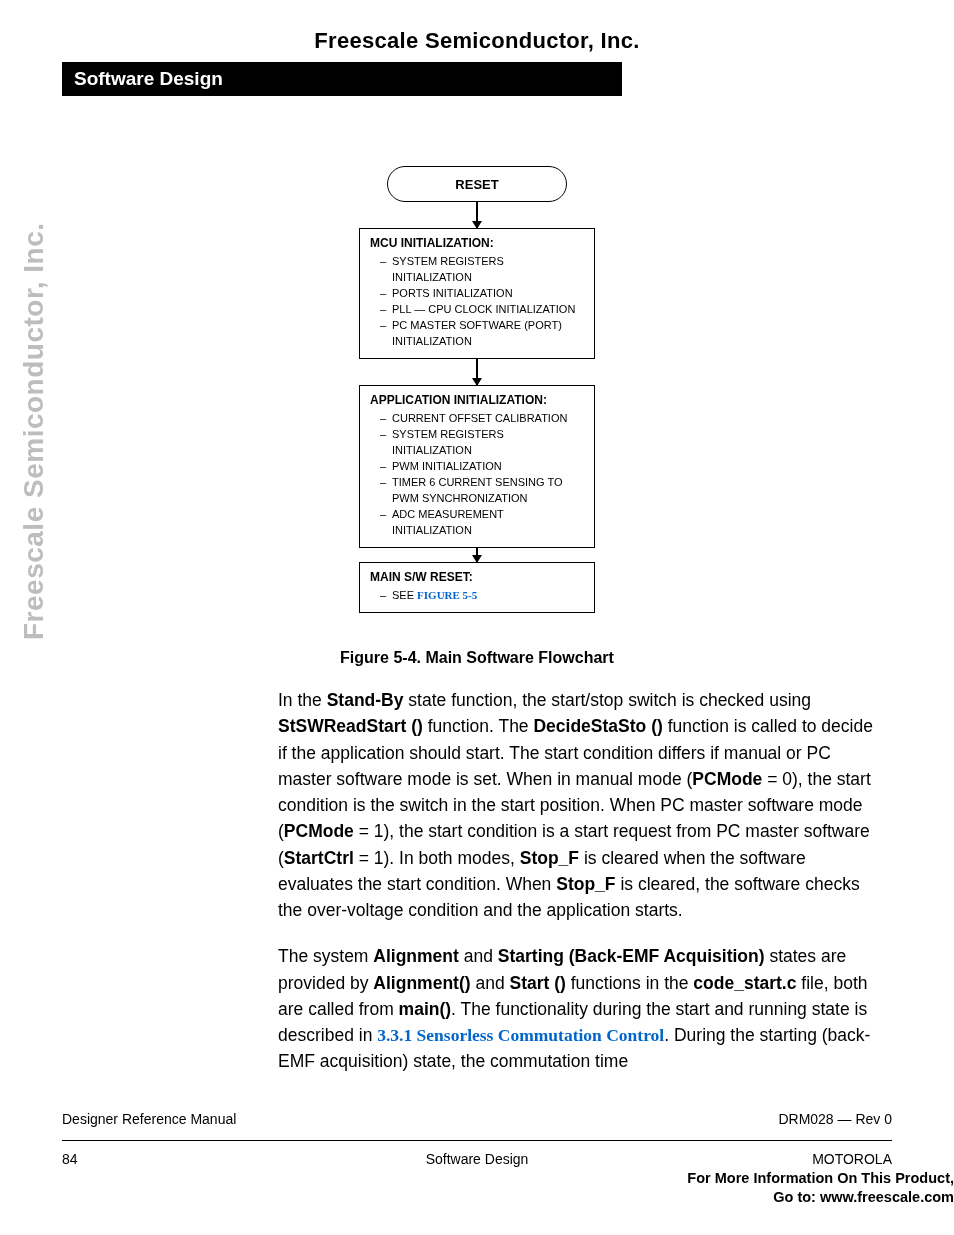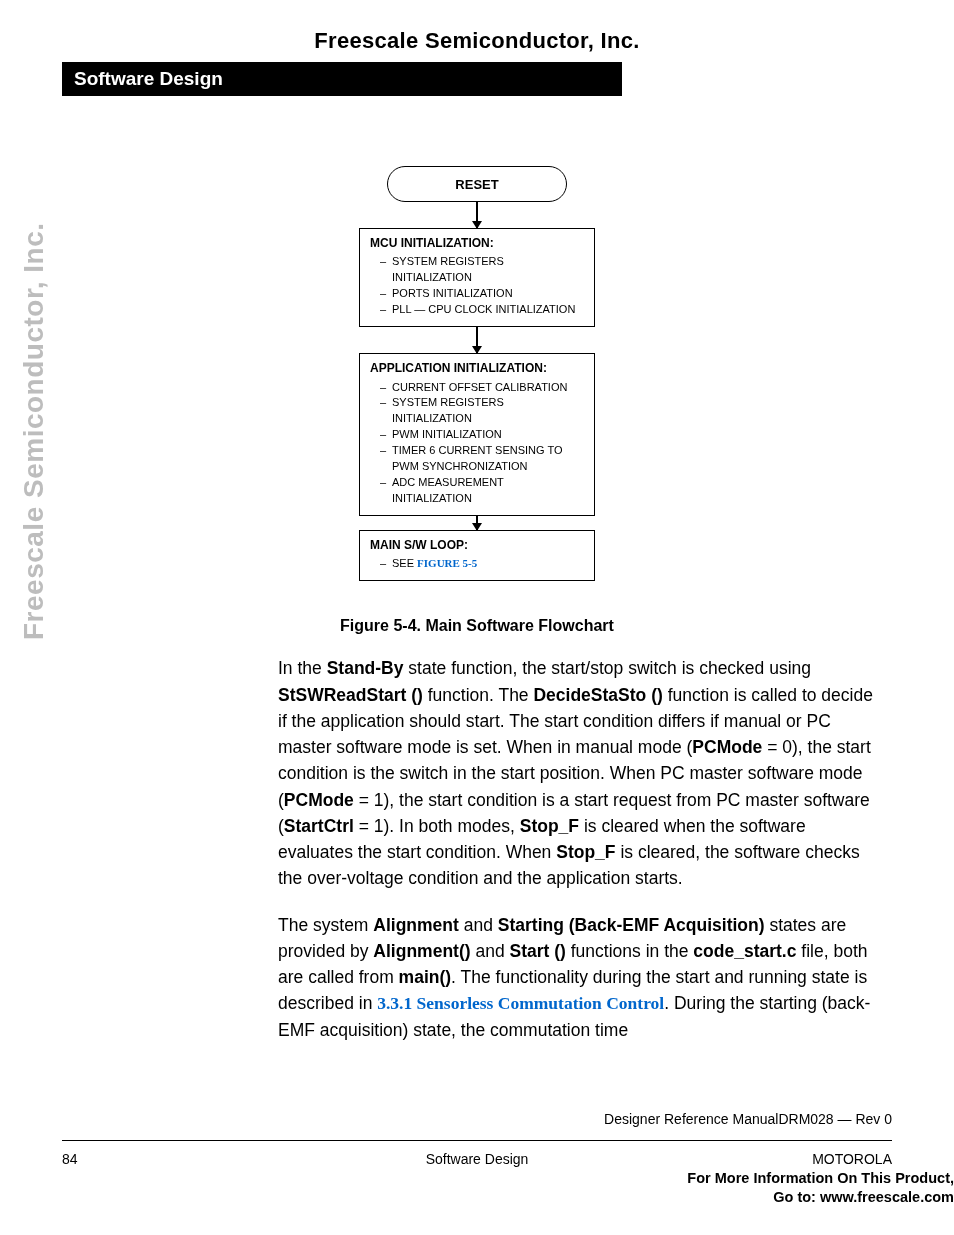--- a/index.html
+++ b/index.html
@@ -116,21 +116,21 @@
     line-height: 1.5;
   }
   .bodytext p { margin-bottom: 20px; }
   .bold { font-weight: bold; }
   .footer-row1 {
     position: absolute;
     bottom: 108px;
     left: 62px;
     right: 62px;
     display: flex;
-    justify-content: flex-end;
+    justify-content: space-between;
     font-size: 14px;
     padding-top: 6px;
   }
   .footer-hr {
     position: absolute;
     bottom: 94px;
     left: 62px;
     right: 62px;
     border: none;
     border-top: 1px solid #000;
@@ -165,36 +165,37 @@
 
 <div class="flowchart">
   <div class="terminal">RESET</div>
   <div class="arrow-down"></div>
   <div class="box">
     <div class="box-title">MCU INITIALIZATION:</div>
     <ul>
       <li>SYSTEM REGISTERS INITIALIZATION</li>
       <li>PORTS INITIALIZATION</li>
       <li>PLL — CPU CLOCK INITIALIZATION</li>
+      <li>PC MASTER SOFTWARE (PORT) INITIALIZATION</li>
     </ul>
   </div>
   <div class="arrow-down"></div>
   <div class="box">
     <div class="box-title">APPLICATION INITIALIZATION:</div>
     <ul>
       <li>CURRENT OFFSET CALIBRATION</li>
       <li>SYSTEM REGISTERS INITIALIZATION</li>
       <li>PWM INITIALIZATION</li>
       <li>TIMER 6 CURRENT SENSING TO PWM SYNCHRONIZATION</li>
       <li>ADC MEASUREMENT INITIALIZATION</li>
     </ul>
   </div>
   <div class="arrow-down arrow-short"></div>
   <div class="box">
-    <div class="box-title">MAIN S/W LOOP:</div>
+    <div class="box-title">MAIN S/W RESET:</div>
     <ul>
       <li><span>SEE </span><span class="link-blue">FIGURE 5-5</span></li>
     </ul>
   </div>
 </div>
 
 <div class="caption">Figure 5-4. Main Software Flowchart</div>
 
 <div class="bodytext">
   <p>

